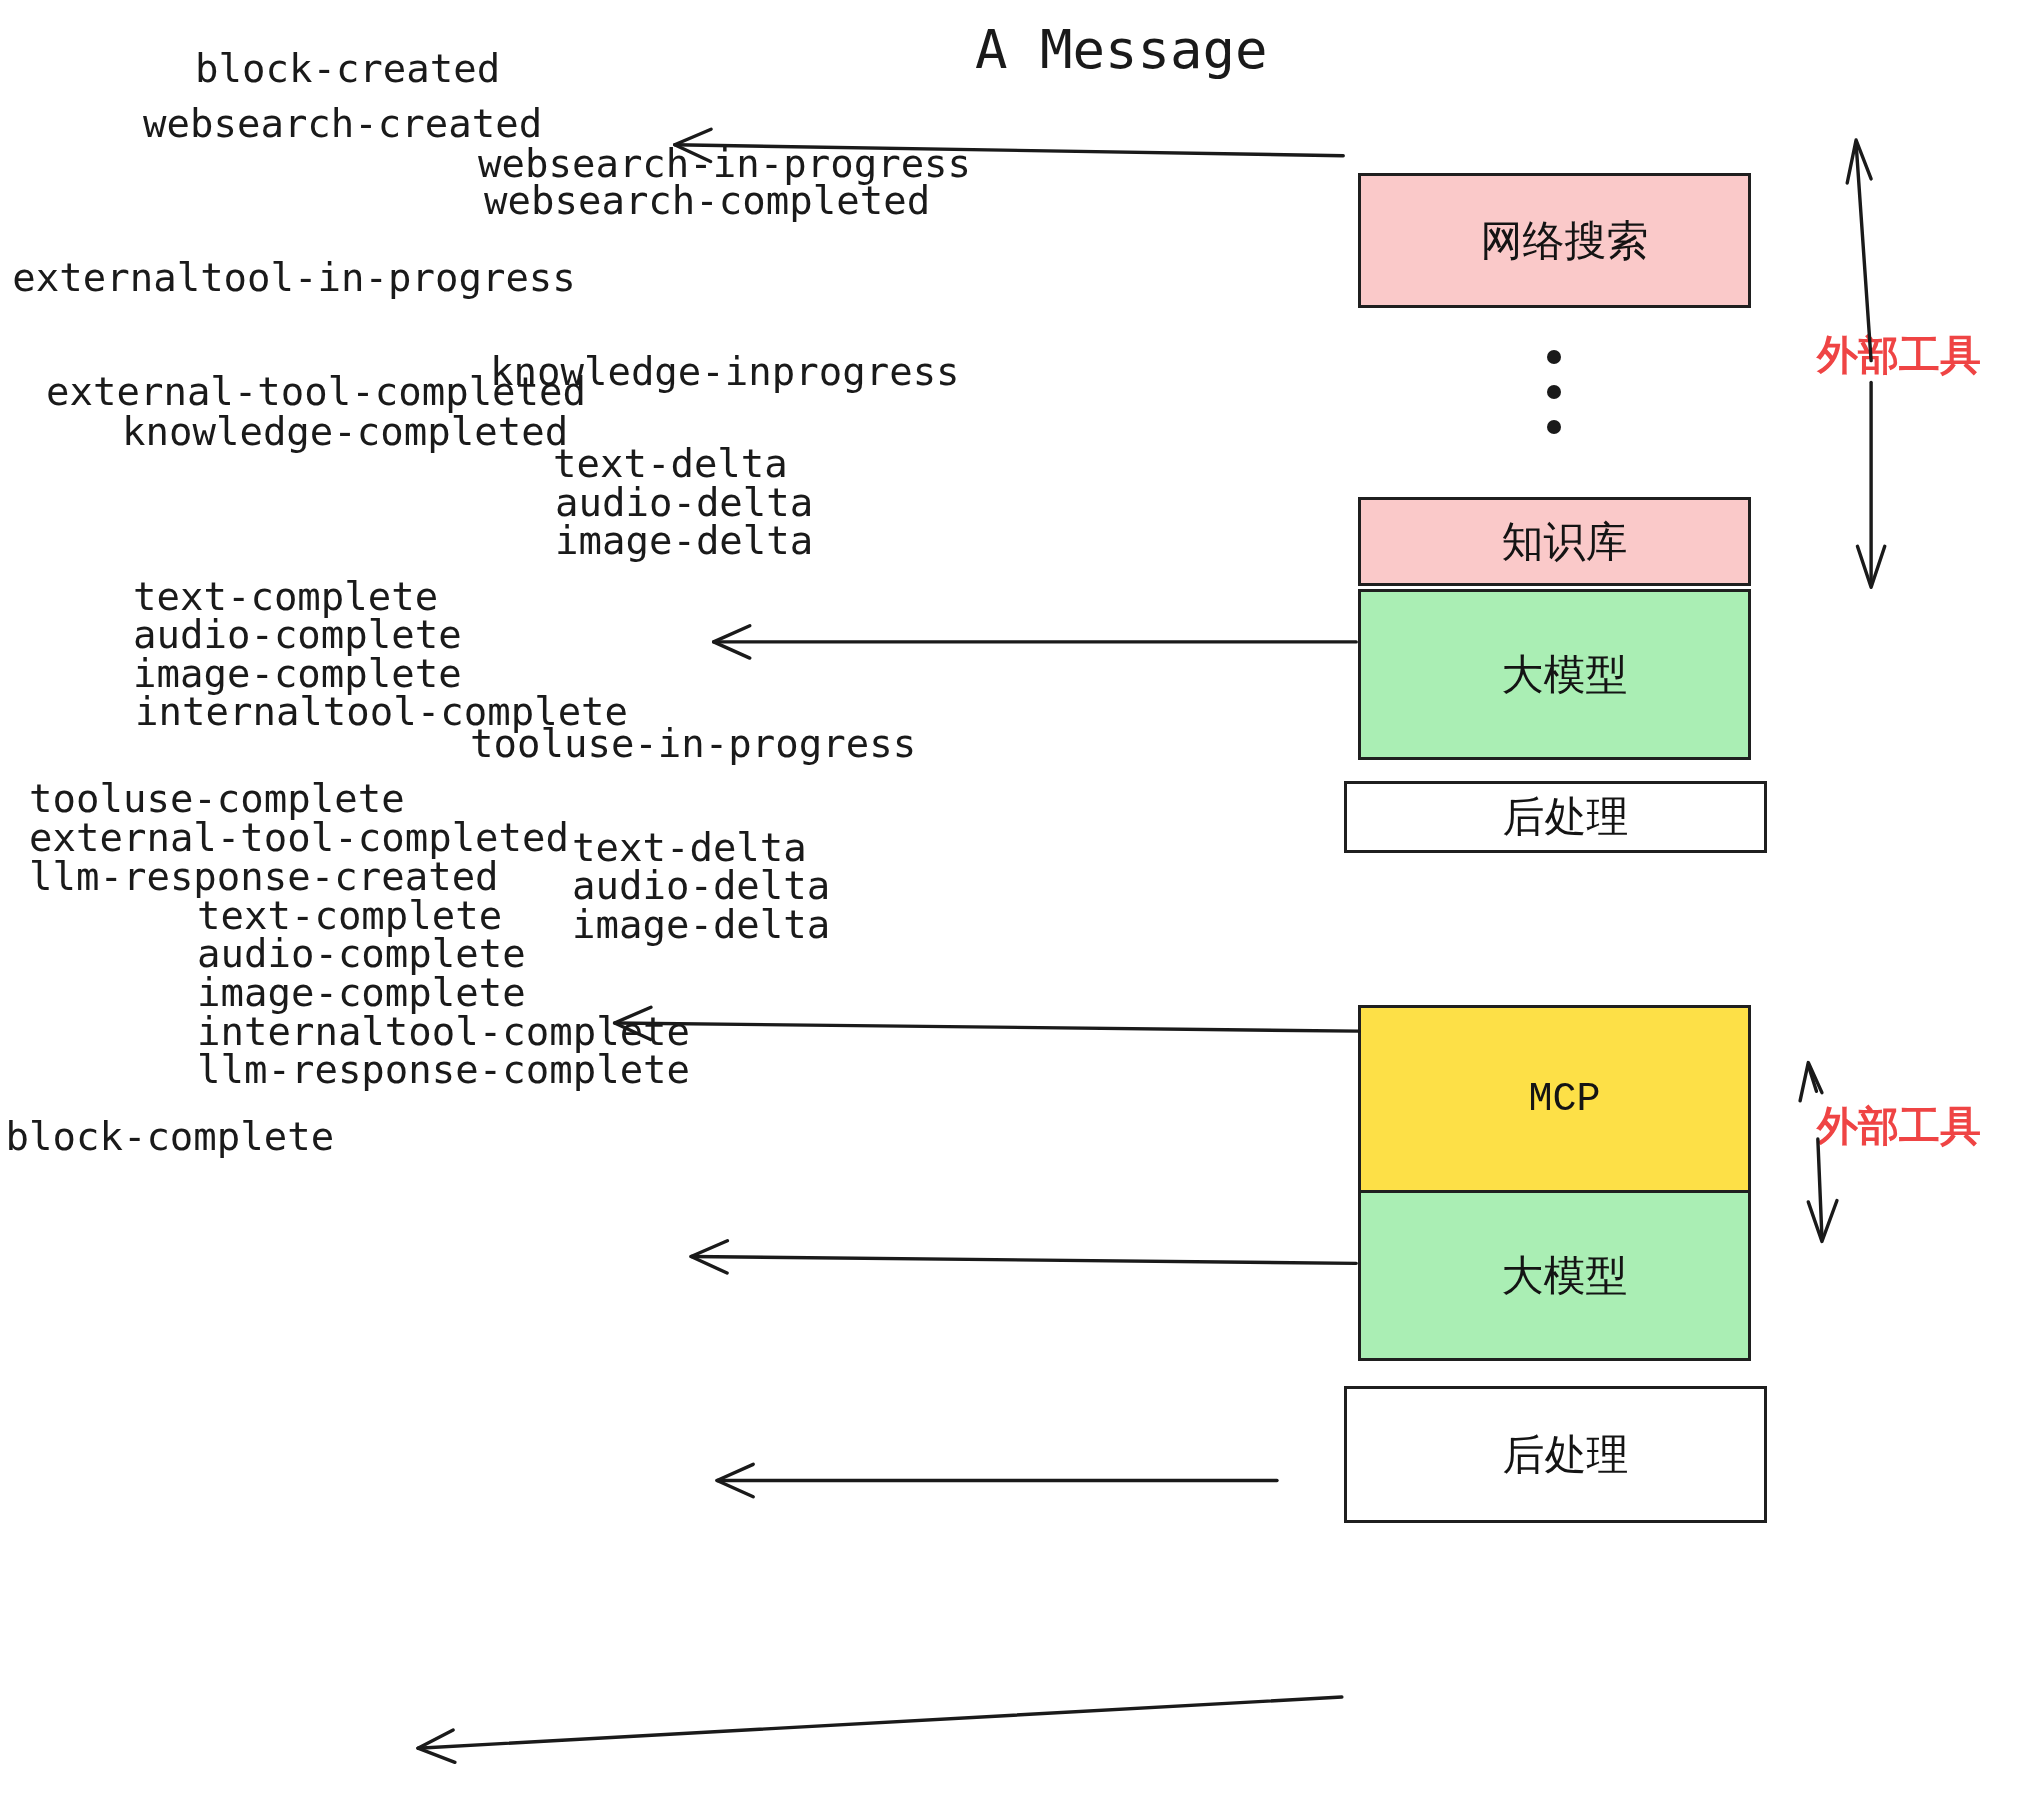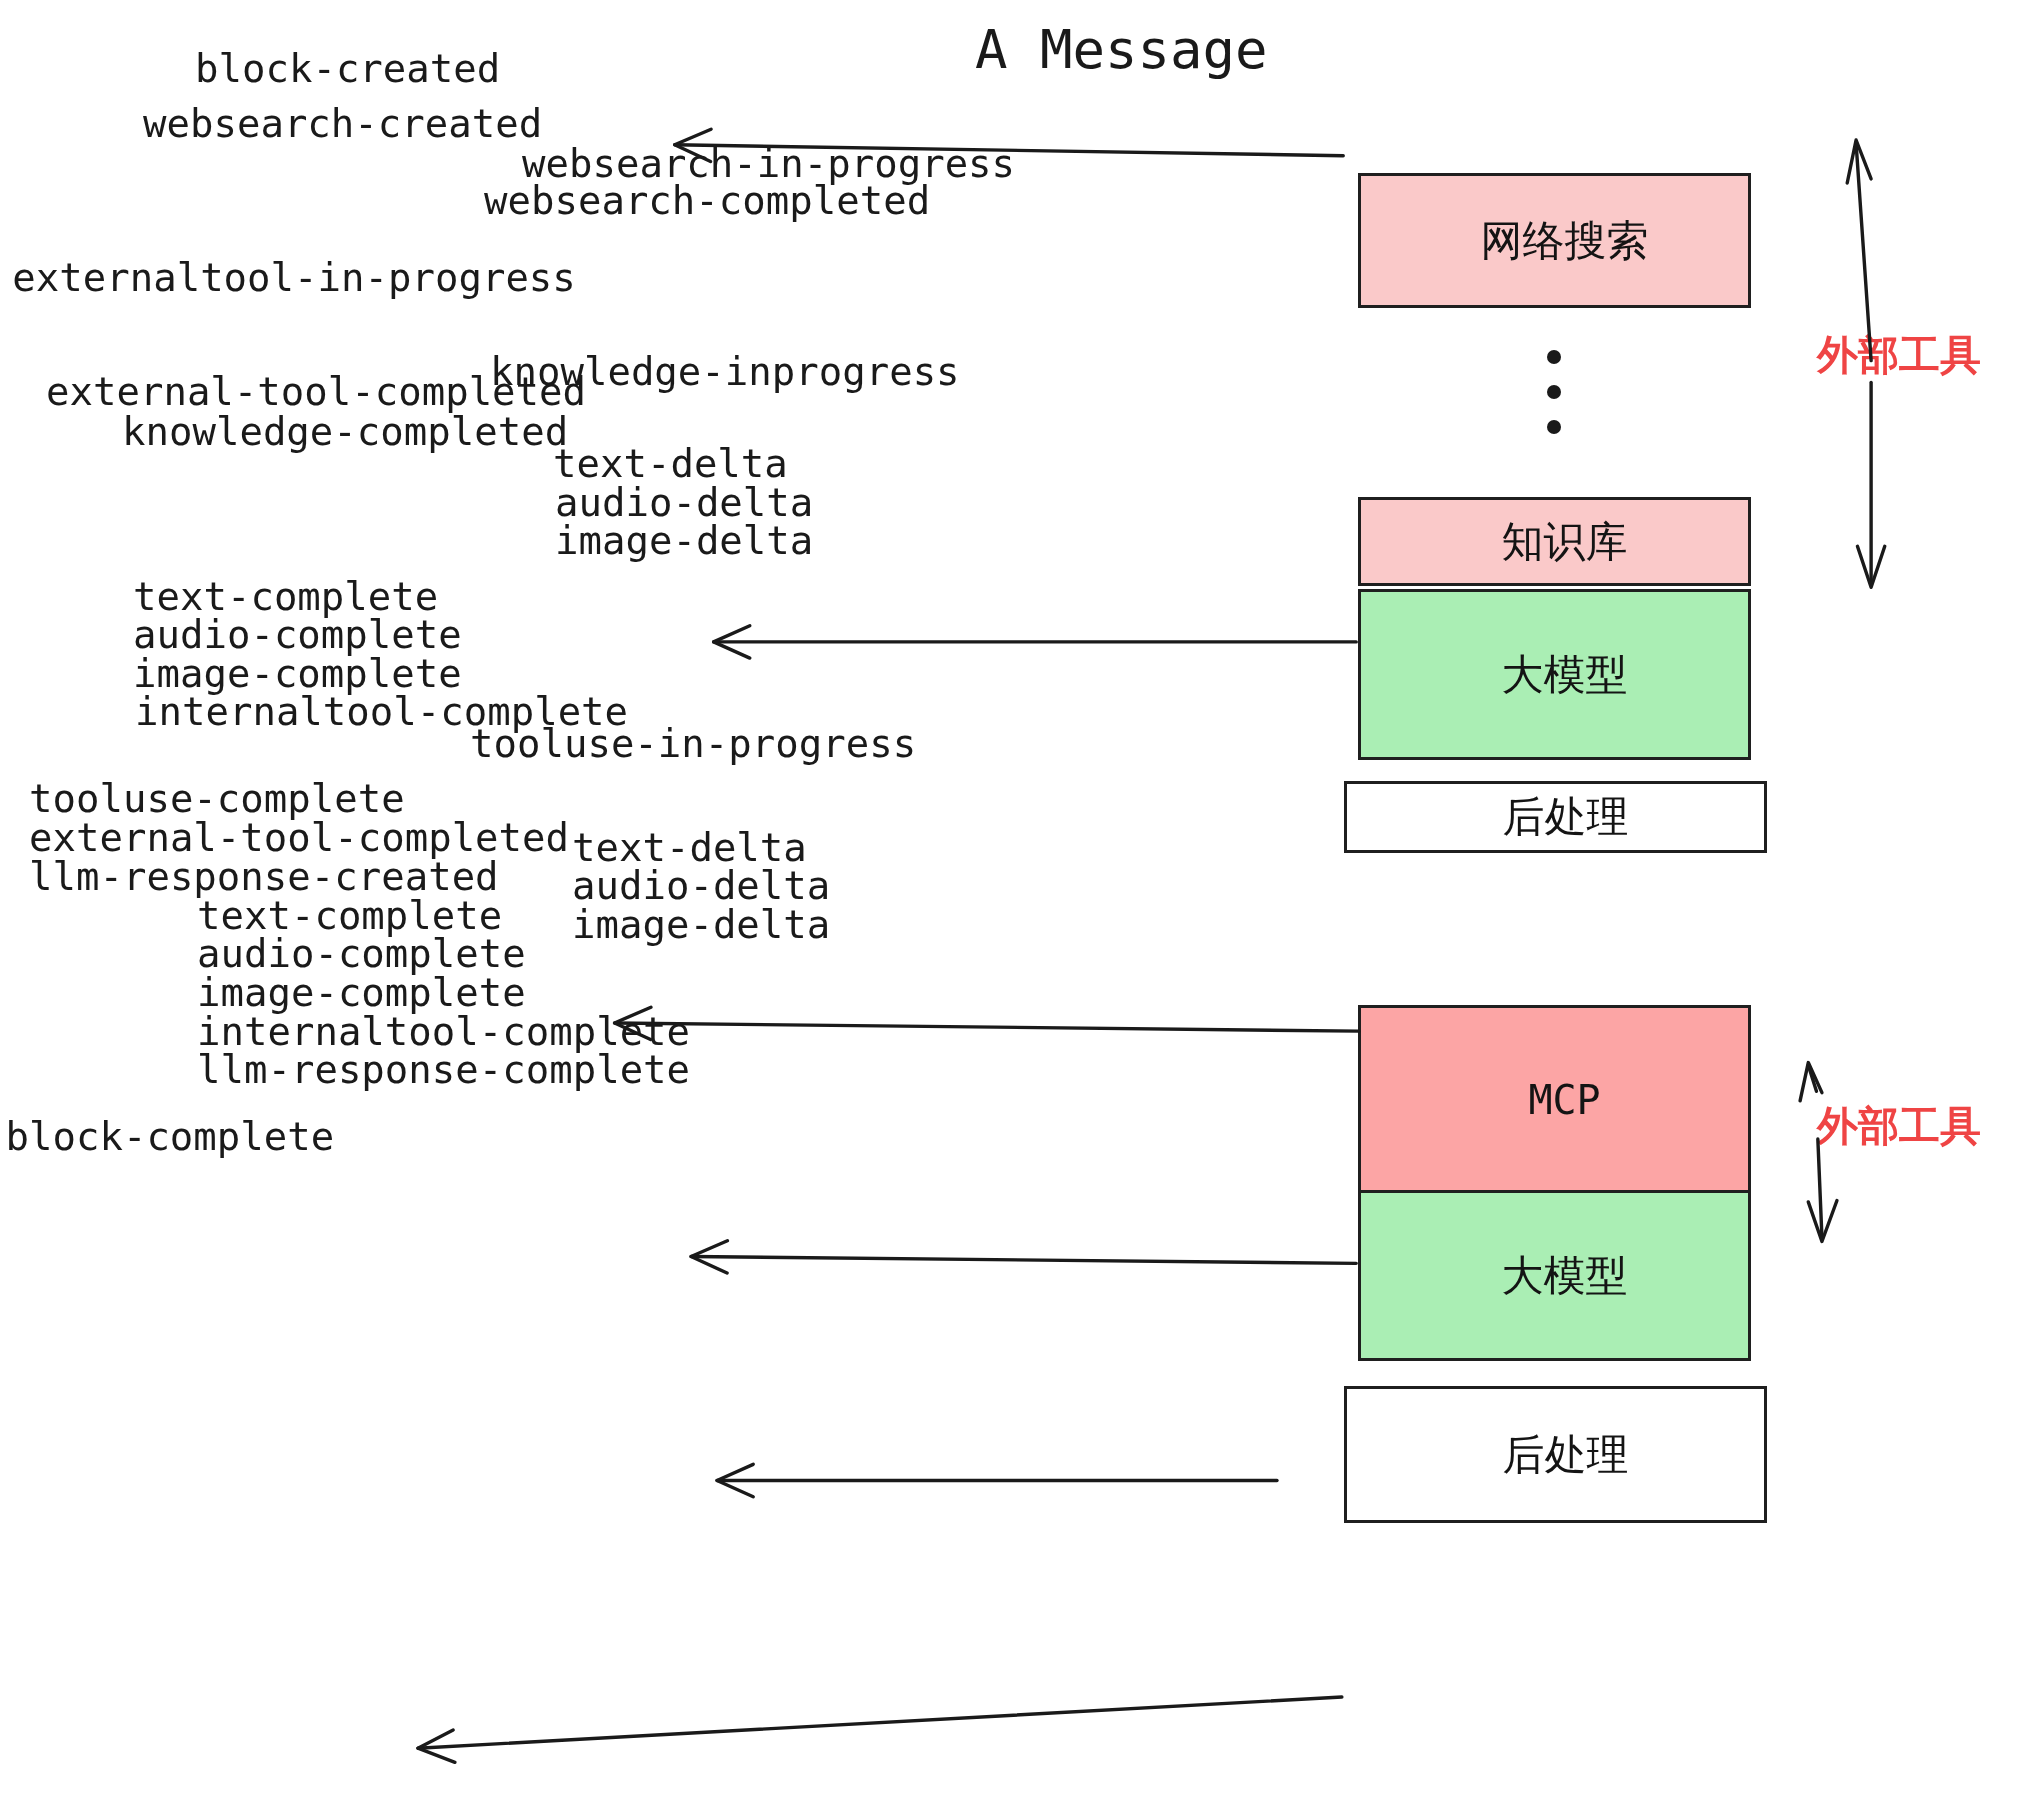--- a/index.html
+++ b/index.html
@@ -35,21 +35,21 @@
 </head>
 <body>
 
 <div id="stage">
 
   <div class="title" id="t-title" style="left:975px;top:22.5px;">A Message</div>
 
   <div id="events-layer">
       <div class="ev" style="left: 195px; top: 49px;">block-created</div>
       <div class="ev" style="left: 143px; top: 104px;">websearch-created</div>
-      <div class="ev" style="left: 478px; top: 144px; margin-left: 44px;">websearch-in-progress</div>
+      <div class="ev" style="left: 478px; top: 144px;">websearch-in-progress</div>
       <div class="ev" style="left: 484px; top: 181px;">websearch-completed</div>
       <div class="ev" style="left: 12.3px; top: 258px;">externaltool-in-progress</div>
       <div class="ev" style="left: 490px; top: 352px;">knowledge-inprogress</div>
       <div class="ev" style="left: 46px; top: 372px;">external-tool-completed</div>
       <div class="ev" style="left: 122px; top: 412px;">knowledge-completed</div>
       <div class="ev" style="left: 553px; top: 444px;">text-delta</div>
       <div class="ev" style="left: 555px; top: 483px;">audio-delta</div>
       <div class="ev" style="left: 555px; top: 521px;">image-delta</div>
       <div class="ev" style="left: 133px; top: 577px;">text-complete</div>
       <div class="ev" style="left: 133px; top: 615px;">audio-complete</div>
@@ -68,21 +68,21 @@
       <div class="ev" style="left: 197px; top: 1012px;">internaltool-complete</div>
       <div class="ev" style="left: 197px; top: 1050px;">llm-response-complete</div>
       <div class="ev" style="left: 5.5px; top: 1117px;">block-complete</div>
     </div>
 
   <div id="nodes-layer">
       <div class="box" style="left: 1358px; top: 173px; width: 393px; height: 135px; background: rgb(250, 201, 201);">网络搜索</div>
       <div class="box" style="left: 1358px; top: 497px; width: 393px; height: 89px; background: rgb(250, 201, 201);">知识库</div>
       <div class="box" style="left: 1358px; top: 589px; width: 393px; height: 171px; background: rgb(170, 238, 180);">大模型</div>
       <div class="box" style="left: 1344px; top: 781px; width: 423px; height: 72px; background: rgb(255, 255, 255);">后处理</div>
-      <div class="box mono" style="left: 1358px; top: 1005px; width: 393px; height: 189px; background: #fca5a5;">MCP</div>
+      <div class="box mono" style="left: 1358px; top: 1005px; width: 393px; height: 189px; background: #fde047; font-family: Liberation Mono, monospace;">MCP</div>
       <div class="box" style="left: 1358px; top: 1190px; width: 393px; height: 171px; background: rgb(170, 238, 180);">大模型</div>
       <div class="box" style="left: 1344px; top: 1386px; width: 423px; height: 137px; background: rgb(255, 255, 255);">后处理</div>
     </div>
 
   <div class="dots" id="dots" style="left:1547px;top:350px;">
       <i></i>
       <i></i>
       <i></i>
     </div>
 

